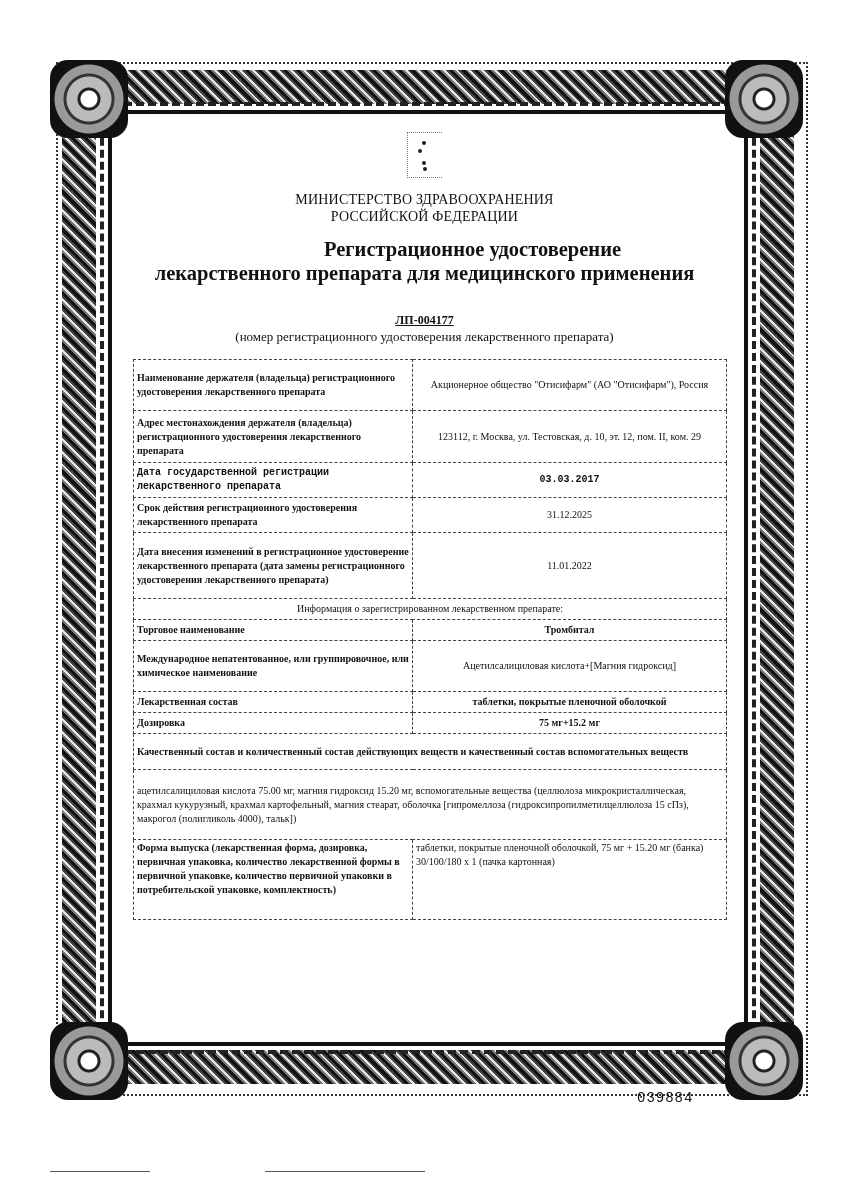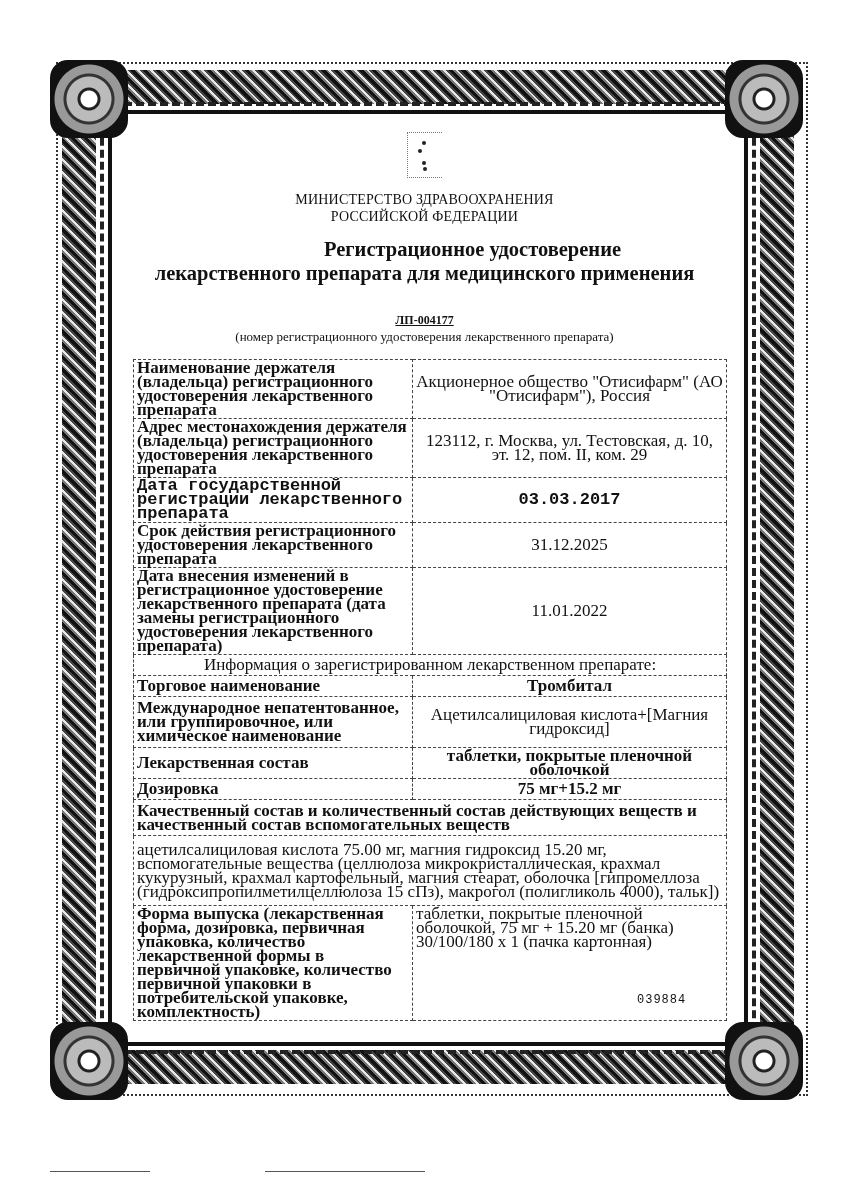--- a/index.html
+++ b/index.html
@@ -35,32 +35,32 @@
   .ministry { position: absolute; left: 0; width: 849px; text-align: center;
               font-size: 14px; letter-spacing: 0.2px; line-height: 17px; }
   .title { position: absolute; left: 0; width: 849px; text-align: center;
            font-weight: bold; font-size: 20.5px; line-height: 25px; }
   .regnum { position: absolute; left: 0; width: 849px; text-align: center; top: 313px;
             font-size: 12px; font-weight: bold; text-decoration: underline; }
   .regnum-caption { position: absolute; left: 0; width: 849px; text-align: center; top: 329px;
                     font-size: 13px; }
 
   table.cert { position: absolute; left: 133px; top: 359px; width: 594px;
-               border-collapse: collapse; font-size: 17px; line-height: 14px; }
+               border-collapse: collapse; font-size: 10px; line-height: 14px; }
   table.cert td { border: 1px dashed #444; padding: 1px 3px; vertical-align: middle; }
   td.lbl { width: 272px; font-weight: bold; text-align: left; }
   td.val { text-align: center; }
   td.val.bold { font-weight: bold; }
   td.val.left { text-align: left; vertical-align: top; }
   td.span { text-align: center; }
   td.span.bold { font-weight: bold; text-align: left; }
   td.span.left { text-align: left; }
 
-  .serial { position: absolute; left: 637px; top: 993px; font-family: "Liberation Mono", monospace;
-            font-size: 12px; letter-spacing: 1px; }
+  .serial { position: absolute; left: 637px; top: 1090px; font-family: "Liberation Mono", monospace;
+            font-size: 14px; letter-spacing: 1px; }
 </style>
 </head>
 <body>
 
 <div class="frame-outer"></div>
 <div class="frame-band"></div>
 <div class="frame-teeth"></div>
 <div class="frame-inner"></div>
 <div class="corner tl"></div>
 <div class="corner tr"></div>

